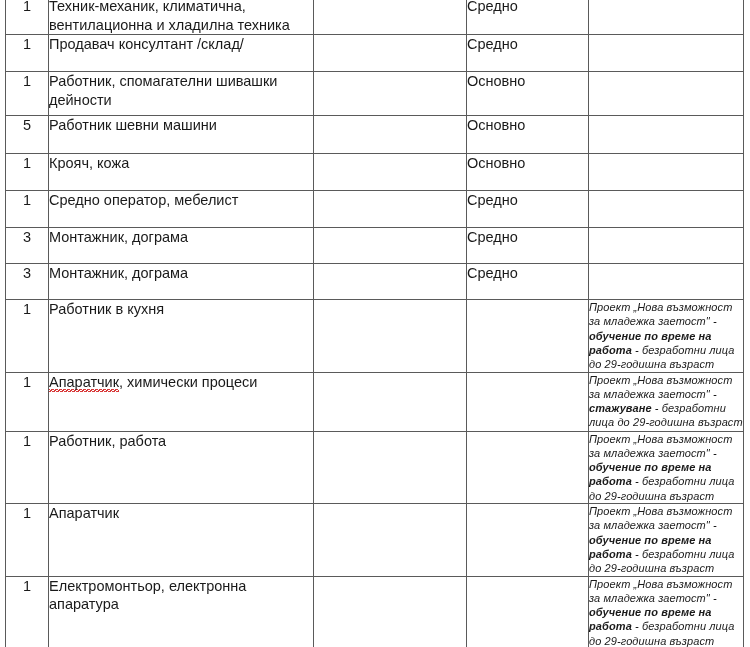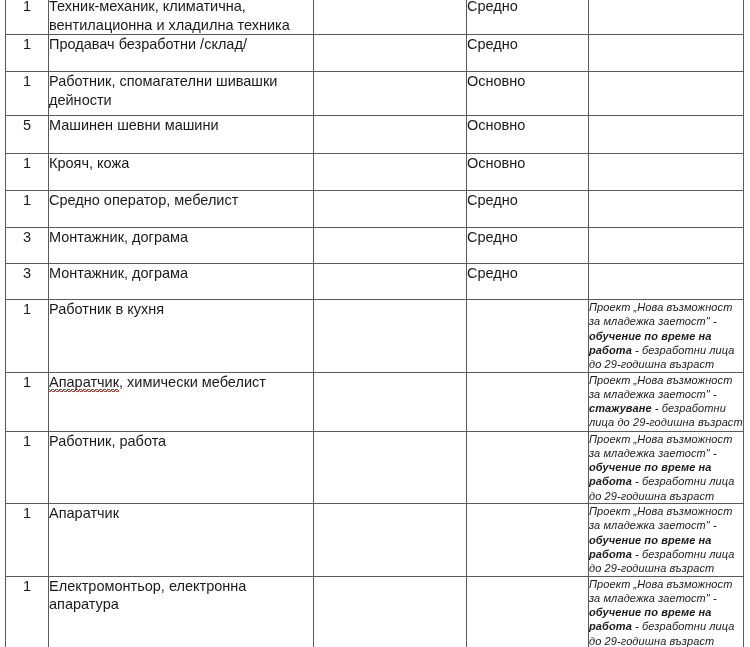--- a/index.html
+++ b/index.html
@@ -134,21 +134,21 @@
           </td>
           <td class="cell-position"></td>
           <td class="cell-education">Средно</td>
           <td class="cell-project"></td>
         </tr>
         <tr class="r-h37">
           <td class="cell-count">
             <div class="vmid center-h">1</div>
           </td>
           <td class="cell-position">
-            <div class="vmid">Продавач безработни /склад/</div>
+            <div class="vmid">Продавач консултант /склад/</div>
           </td>
           <td class="cell-position"></td>
           <td class="cell-education">Средно</td>
           <td class="cell-project"></td>
         </tr>
         <tr class="r-h44">
           <td class="cell-count">
             <div class="vmid center-h">1</div>
           </td>
           <td class="cell-position">
@@ -156,21 +156,21 @@
           </td>
           <td class="cell-position"></td>
           <td class="cell-education">Основно</td>
           <td class="cell-project"></td>
         </tr>
         <tr class="r-h38">
           <td class="cell-count">
             <div class="vmid center-h">5</div>
           </td>
           <td class="cell-position">
-            <div class="vmid">Машинен шевни машини</div>
+            <div class="vmid">Работник шевни машини</div>
           </td>
           <td class="cell-position"></td>
           <td class="cell-education">Основно</td>
           <td class="cell-project"></td>
         </tr>
         <tr class="r-h37b">
           <td class="cell-count">
             <div class="vmid center-h">1</div>
           </td>
           <td class="cell-position">
@@ -223,21 +223,21 @@
           <td class="cell-position"></td>
           <td class="cell-education"></td>
           <td class="cell-project"><span>Проект „Нова възможност за младежка заетост" - </span><b>обучение по време на работа</b><span> - безработни лица до 29-годишна възраст</span></td>
         </tr>
         <tr class="r-h59">
           <td class="cell-count">
             <div class="vmid center-h">1</div>
           </td>
           <td class="cell-position">
             <div class="vmid">
-              <span><span class="squiggle">Апаратчик</span><span>, химически мебелист</span></span>
+              <span><span class="squiggle">Апаратчик</span><span>, химически процеси</span></span>
             </div>
           </td>
           <td class="cell-position"></td>
           <td class="cell-education"></td>
           <td class="cell-project"><span>Проект „Нова възможност за младежка заетост" - </span><b>стажуване</b><span> - безработни лица до 29-годишна възраст</span></td>
         </tr>
         <tr class="r-h59">
           <td class="cell-count">
             <div class="vmid center-h">1</div>
           </td>

